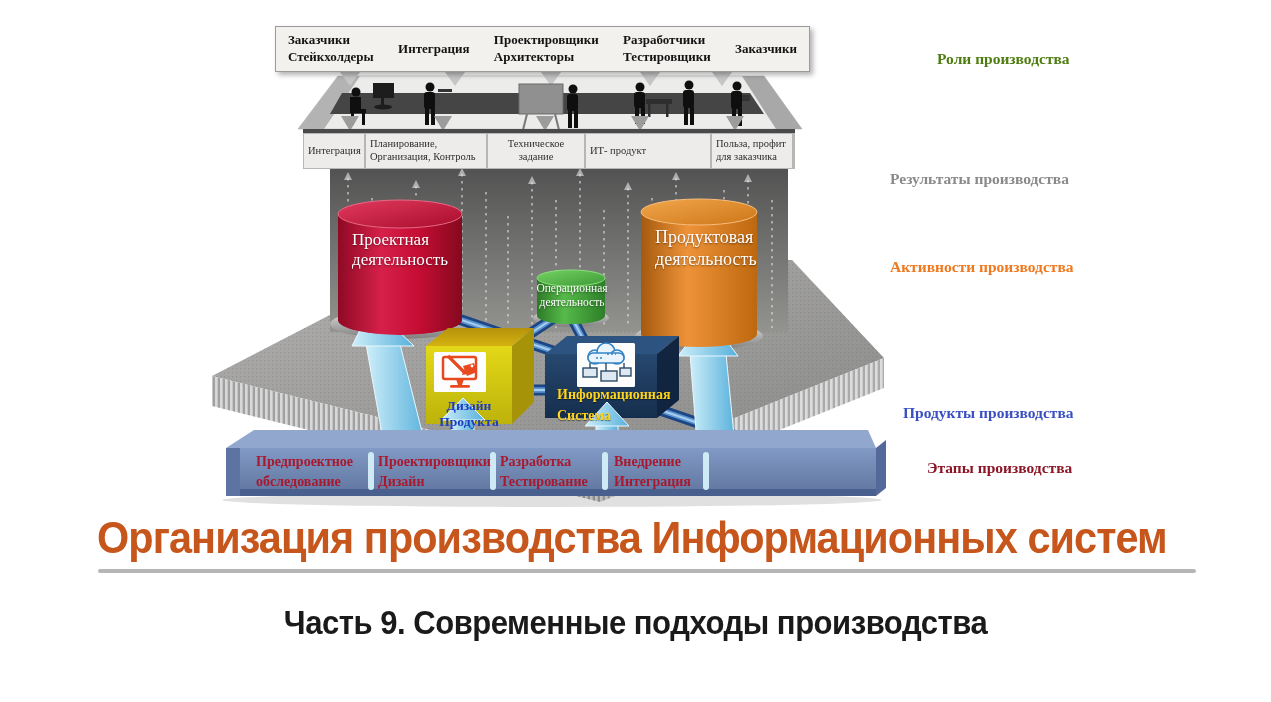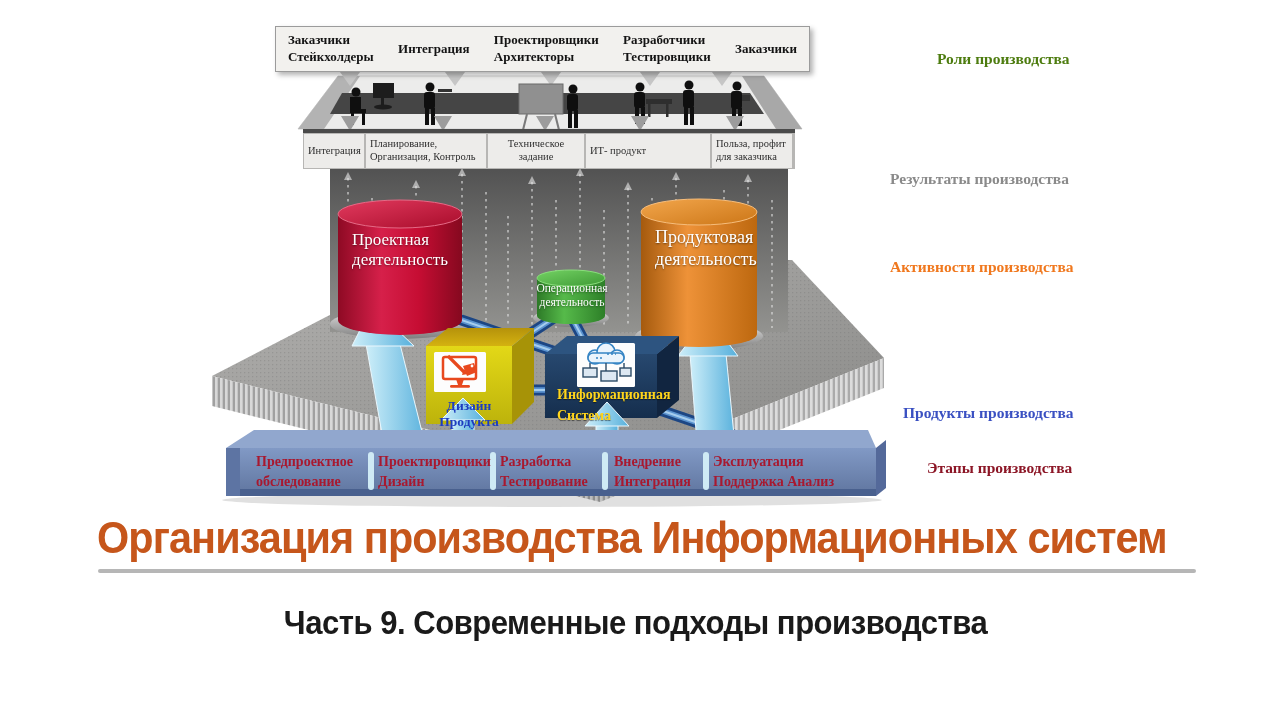--- a/index.html
+++ b/index.html
@@ -393,22 +393,20 @@
 Система</div>
 
   <div id="stage-0" class="abs stage pre">Предпроектное
 обследование</div>
   <div id="stage-1" class="abs stage pre">Проектировщики
 Дизайн</div>
   <div id="stage-2" class="abs stage pre">Разработка
 Тестирование</div>
   <div id="stage-3" class="abs stage pre">Внедрение
 Интеграция</div>
-  <div id="stage-4" class="abs stage pre">Эксплуатация
-Поддержка Анализ</div>
 
   <div id="lbl-roles" class="abs side">Роли производства</div>
   <div id="lbl-results" class="abs side">Результаты производства</div>
   <div id="lbl-activities" class="abs side">Активности производства</div>
   <div id="lbl-products" class="abs side">Продукты производства</div>
   <div id="lbl-stages" class="abs side">Этапы производства</div>
 
   <div id="main-title" class="abs">Организация производства Информационных систем</div>
   <div id="title-rule" class="abs"></div>
   <div id="subtitle" class="abs">Часть 9. Современные подходы производства</div>

